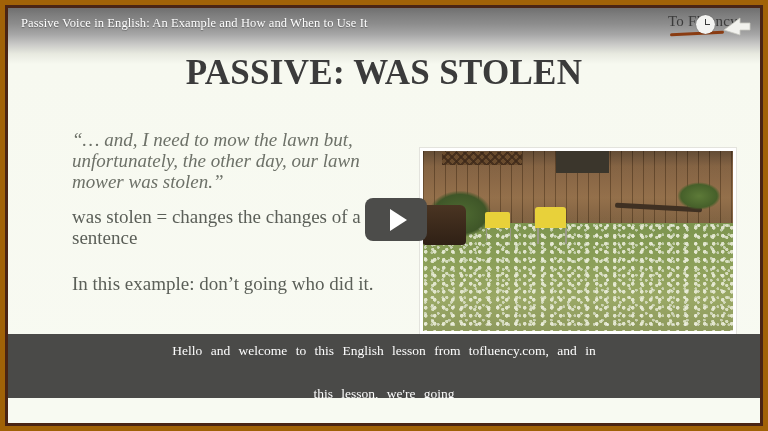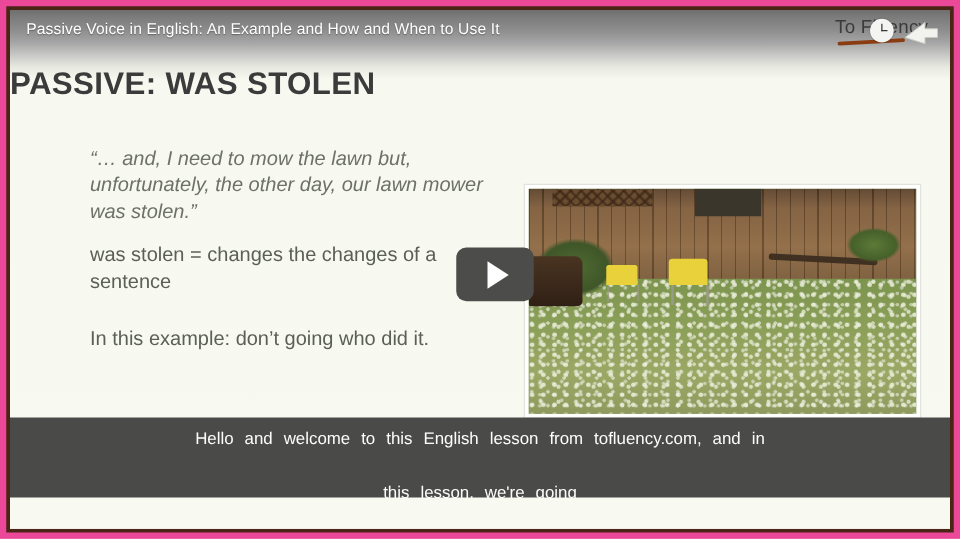--- a/index.html
+++ b/index.html
@@ -10,22 +10,23 @@
     overflow: hidden;
     background: #cfcfcf;
     font-family: "Liberation Sans", sans-serif;
   }
 
   
   #player-frame {
     position: absolute;
     left: 0; top: 0;
     width: 768px; height: 431px;
-    background: #ec4899;
+    background: #a16207;
     padding: 5px;
+    font-family: Liberation Serif, serif;
   }
 
   
   #player-bevel {
     position: relative;
     width: 100%; height: 100%;
     background: #4a2414;
     padding: 3px;
   }
 
@@ -111,34 +112,34 @@
   }
   #brand-logo .logo-clock::after {
     left: 9px; top: 9px; width: 5px; height: 1.4px;
   }
   #brand-logo .logo-arrow { position: absolute; right: 0; top: 4px; }
 
   
   #slide-title {
     position: absolute;
     left: 0; right: 0; top: 45px;
-    text-align: left;
-    font-size: 25px;
+    text-align: center;
+    font-size: 35px;
     font-weight: bold;
     color: #3b3b3b;
     letter-spacing: .3px;
   }
 
   
   #slide-body {
     position: absolute;
-    left: 64px; top: 109px;
+    left: 64px; top: 121px;
     width: 340px;
     color: #5b5f58;
-    font-size: 16px;
+    font-size: 19px;
     line-height: 21px;
   }
   #slide-body .quote {
     font-style: italic;
     color: #6d7168;
     margin-bottom: 14px;
   }
   #slide-body .line { margin-bottom: 14px; }
   #slide-body .spacer { height: 11px; }
 

